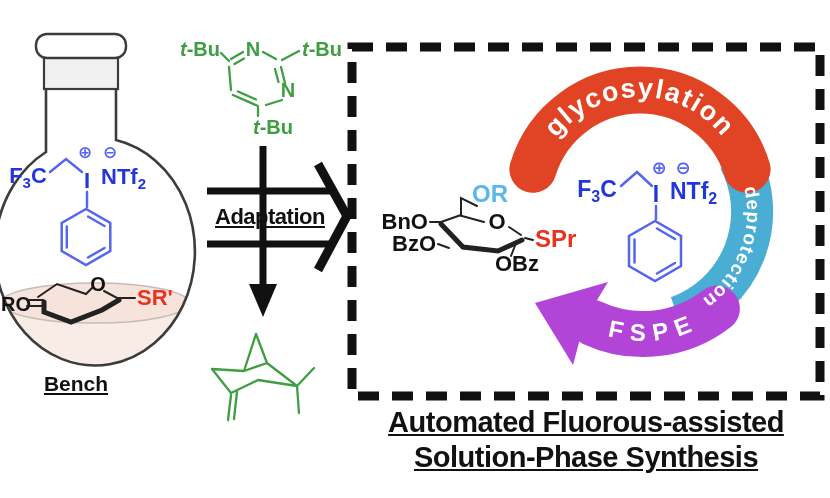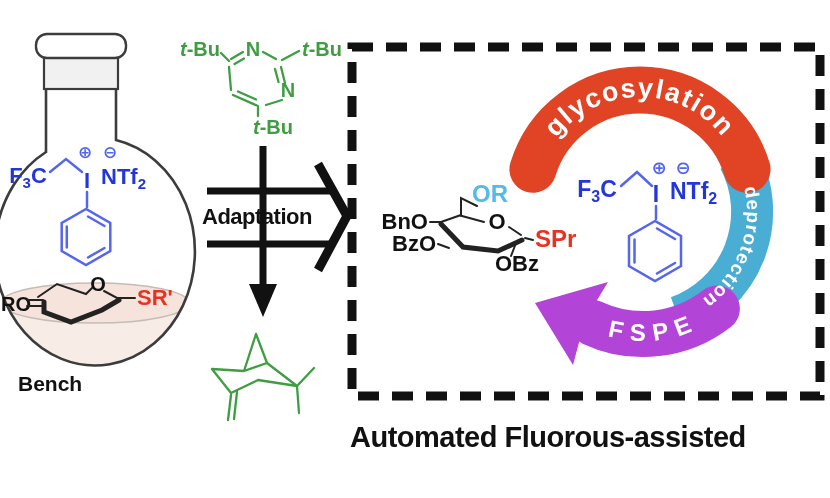--- a/index.html
+++ b/index.html
@@ -2,24 +2,24 @@
 <html style="--ink: #111111; --flask-line: #3c3c3c; --joint-fill: #f1f1f1; --liquid: #f8ece6; --liquid-surface: #f5e3dc; --liquid-edge: #c6bcb6; --struct: #222222; --blue-text: #2336d9; --blue-line: #5566ee; --green: #3f9d42; --red-arc: #e04424; --cyan-arc: #4aadd3; --purple: #b244d8; --red-text: #e8331f; --cyan-text: #58b8e8;"><head>
 <meta charset="utf-8">
 <style>
   html,body{margin:0;padding:0;background:#ffffff;}
   #canvas{
     position:relative;width:830px;height:498px;background:#fff;overflow:hidden;
     font-family:"Liberation Sans","DejaVu Sans",sans-serif;
   }
   #art{position:absolute;left:0;top:0;}
   svg text{font-family:"Liberation Sans","DejaVu Sans",sans-serif;font-weight:700;}
-  .lbl{position:absolute;font-weight:700;color:var(--ink);}
+  .lbl{position:absolute;font-weight:700;color:var(--ink);text-align:center;text-decoration:underline;}
   #bench-label{left:18px;top:372px;width:116px;font-size:21px;}
   #adaptation-label{left:202px;top:204px;width:136px;font-size:22px;letter-spacing:-0.5px;}
-  #caption{left:350px;top:420px;width:472px;font-size:29px;line-height:35px;letter-spacing:-0.5px;}
+  #caption{left:350px;top:405px;width:472px;font-size:29px;line-height:35px;letter-spacing:-0.5px;}
   
   .flask-stroke{fill:none;stroke:var(--flask-line);stroke-width:2.6px;}
   .flask-fill{fill:#ffffff;stroke:none;}
   .glass{fill:#ffffff;stroke:var(--flask-line);stroke-width:2.4px;}
   .joint{fill:var(--joint-fill);stroke:var(--flask-line);stroke-width:2.2px;}
   .blue-line{stroke:var(--blue-line);stroke-width:2.5px;fill:none;stroke-linecap:round;}
   .blue-text{fill:var(--blue-text);}
   .charge{fill:var(--blue-line);font-weight:700;}
   .green-line{stroke:var(--green);stroke-width:2.3px;fill:none;stroke-linecap:round;}
   .green-text{fill:var(--green);}
@@ -144,15 +144,16 @@
       <path class="struct-thin" d="M516,243 L511,256"></path>
       <text x="517" y="271" font-size="22" text-anchor="middle" class="ink-text">OBz</text>
       <text x="535" y="247" font-size="24" class="red-text">SPr</text>
     </g>
   </svg>
 
   <div class="lbl" id="bench-label">Bench</div>
   <div class="lbl" id="adaptation-label">Adaptation</div>
   <div class="lbl" id="caption">
     <div>Automated Fluorous-assisted</div>
+    <div>Solution-Phase Synthesis</div>
   </div>
 
 </div>
 
 </body></html>

